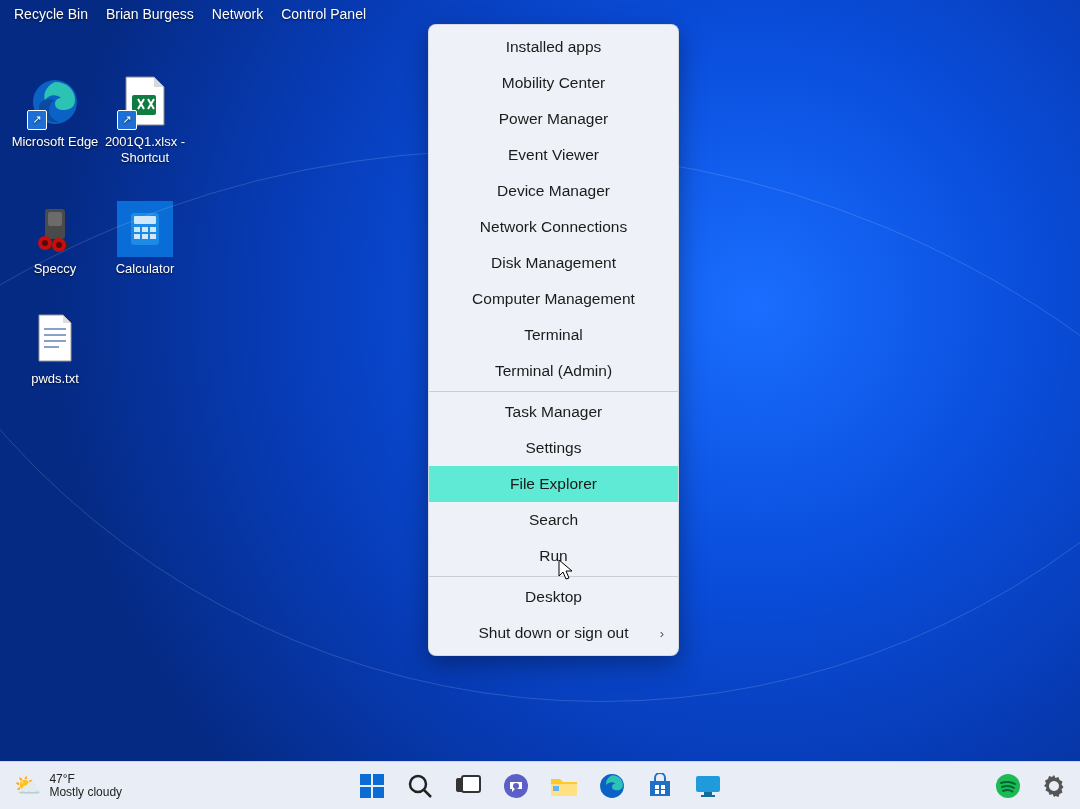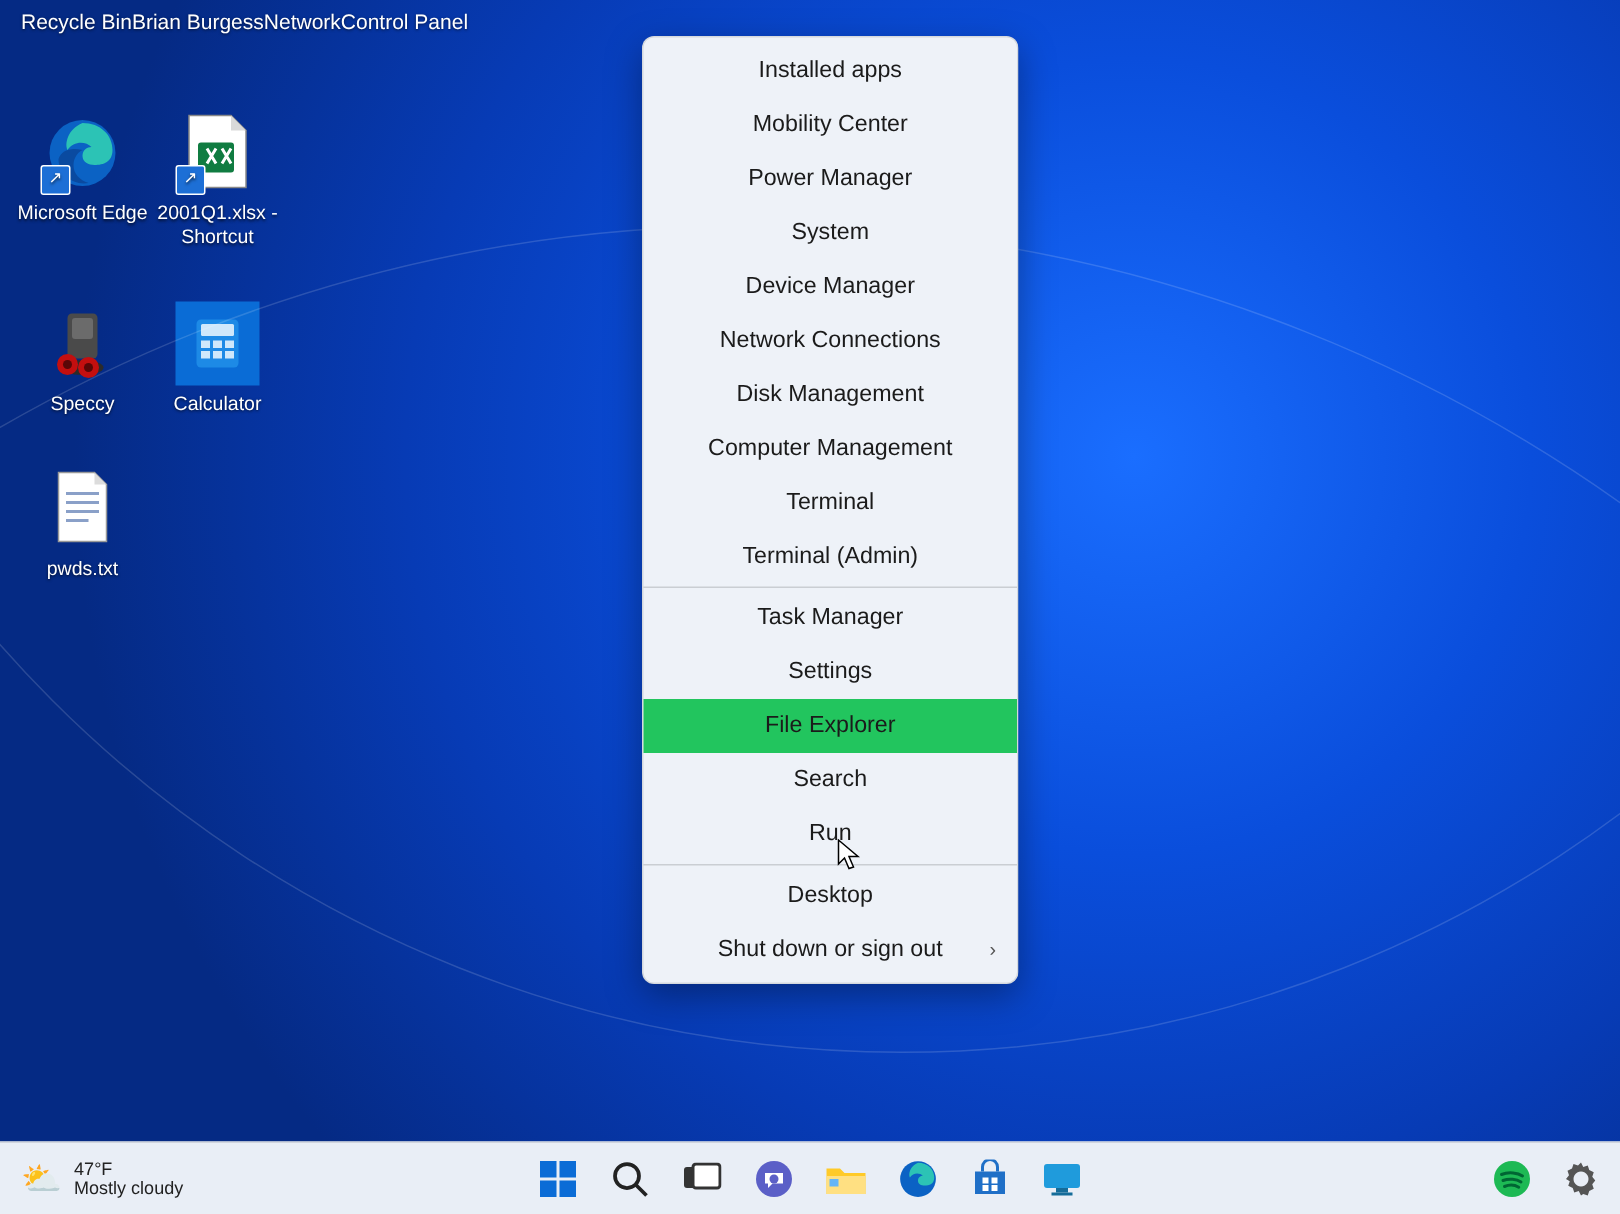--- a/index.html
+++ b/index.html
@@ -33,20 +33,21 @@
     width: 2000px; height: 2000px;
     left: -500px; top: 150px;
   }
 
   
   .top-labels {
     position: absolute;
     top: 6px;
     left: 14px;
     display: flex;
+    gap: 18px;
     font-size: 14px;
     color: #fff;
     text-shadow: 0 1px 2px rgba(0,0,0,0.6);
   }
   .top-labels span { white-space: nowrap; }
 
   
   .icons-area {
     position: absolute;
     top: 70px;
@@ -103,21 +104,21 @@
     z-index: 100;
     border: 1px solid rgba(0,0,0,0.1);
     text-align: center;
   }
   .context-menu .item {
     padding: 9px 18px;
     cursor: pointer;
     position: relative;
   }
   .context-menu .item.hover {
-    background: #22c55e;
+    background: #5eead4;
   }
   .context-menu .divider {
     height: 1px;
     background: rgba(0,0,0,0.15);
     margin: 2px 0;
   }
   .context-menu .chevron {
     position: absolute;
     right: 14px;
     top: 50%;
@@ -272,21 +273,21 @@
         </div>
         <div>pwds.txt</div>
       </div>
     </div>
   </div>
 
   <div class="context-menu" id="ctx-menu">
       <div class="item">Installed apps</div>
       <div class="item">Mobility Center</div>
       <div class="item">Power Manager</div>
-      <div class="item">System</div>
+      <div class="item">Event Viewer</div>
       <div class="item">Device Manager</div>
       <div class="item">Network Connections</div>
       <div class="item">Disk Management</div>
       <div class="item">Computer Management</div>
       <div class="item">Terminal</div>
       <div class="item">Terminal (Admin)</div>
       <div class="divider"></div>
       <div class="item">Task Manager</div>
       <div class="item">Settings</div>
       <div class="item hover">File Explorer</div>

